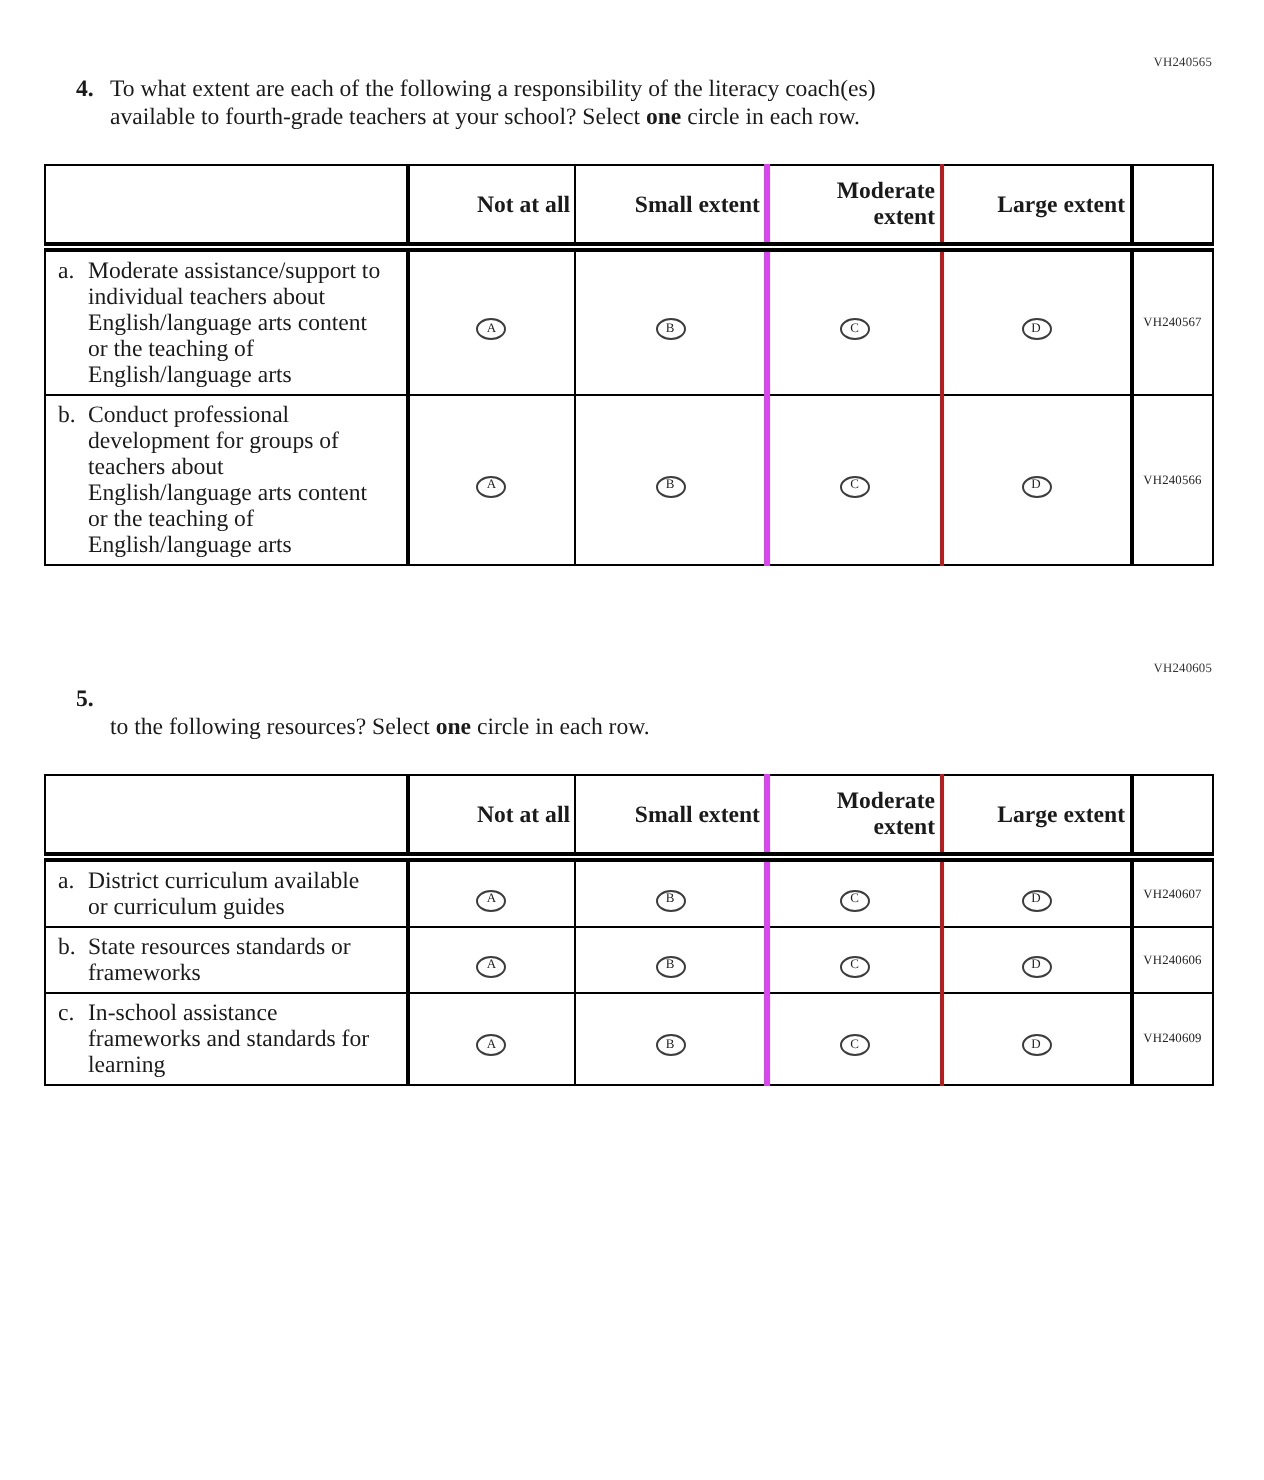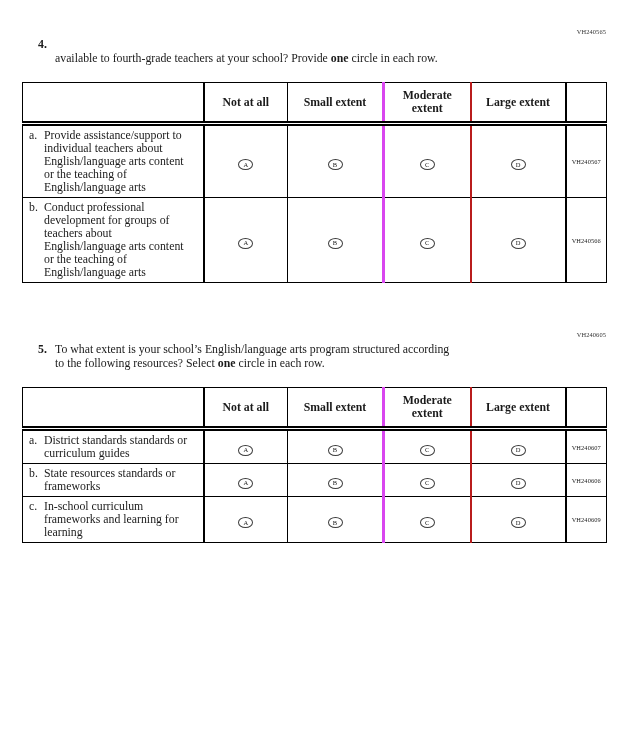--- a/index.html
+++ b/index.html
@@ -33,21 +33,21 @@
     width: 584px;
     border-collapse: collapse;
     table-layout: fixed;
     border: 1.5px solid #000;
   }
   .resp th, .resp td { border: 1px solid #000; }
 
   .resp thead th {
     border-bottom: 5px double #000;
     font-size: 11.8px; line-height: 13px;
-    font-weight: bold; text-align: center; vertical-align: middle;
+    font-weight: bold; text-align: right; vertical-align: middle;
     padding: 5px 2px; height: 28px; margin-left: 44px;
   }
 
   
   .resp .c2 { border-left: 2px solid #000; }
   .resp .c4 { border-left: 3px solid #d946ef; }
   .resp .c5 { border-left: 2px solid #b91c1c; }
   .resp .c6 { border-left: 2px solid #000; }
 
   .resp td.stub { vertical-align: top; padding: 3px 2px 3px 6px; }
@@ -73,22 +73,22 @@
 </head>
 <body>
 
 <div class="page">
 
   <section class="q-section first">
     <div class="q-code">VH240565</div>
     <div class="q-body">
       <span class="q-num">4.</span>
       <div class="q-text">
-        <br>
-        <span>available to fourth-grade teachers at your school? Provide </span><span class="bold">one</span><span> circle in each row.</span>
+        <span>To what extent are each of the following a responsibility of the literacy coach(es)</span><br>
+        <span>available to fourth-grade teachers at your school? Select </span><span class="bold">one</span><span> circle in each row.</span>
       </div>
     </div>
 
     <table class="resp">
       <colgroup>
         <col style="width:181px">
           <col style="width:84px">
           <col style="width:96px">
           <col style="width:87px">
           <col style="width:95px">
@@ -102,21 +102,21 @@
           <th class="c4">Moderate extent</th>
           <th class="c5">Large extent</th>
           <th class="c6"></th>
         </tr>
       </thead>
       <tbody>
         <tr>
           <td class="stub c1">
             <div class="stub-flex">
               <span class="row-letter">a.</span>
-              <span class="row-label">Provide assistance/support to individual teachers about English/language arts content or the teaching of English/language arts</span>
+              <span class="row-label">Moderate assistance/support to individual teachers about English/language arts content or the teaching of English/language arts</span>
             </div>
           </td>
           <td class="opt c2"><span class="bubble">
                 <span class="bubble-letter">A</span>
               </span></td>
           <td class="opt c3"><span class="bubble">
                 <span class="bubble-letter">B</span>
               </span></td>
           <td class="opt c4"><span class="bubble">
                 <span class="bubble-letter">C</span>
@@ -149,21 +149,21 @@
         </tr>
       </tbody>
     </table>
   </section>
 
   <section class="q-section second">
     <div class="q-code">VH240605</div>
     <div class="q-body">
       <span class="q-num">5.</span>
       <div class="q-text">
-        <span>To what extent is your school’s English/language arts program structured according</span><br>
+        <br>
         <span>to the following resources? Select </span><span class="bold">one</span><span> circle in each row.</span>
       </div>
     </div>
 
     <table class="resp">
       <colgroup>
         <col style="width:181px">
           <col style="width:84px">
           <col style="width:96px">
           <col style="width:87px">
@@ -178,21 +178,21 @@
           <th class="c4">Moderate extent</th>
           <th class="c5">Large extent</th>
           <th class="c6"></th>
         </tr>
       </thead>
       <tbody>
         <tr>
           <td class="stub c1">
             <div class="stub-flex">
               <span class="row-letter">a.</span>
-              <span class="row-label">District standards standards or curriculum guides</span>
+              <span class="row-label">District curriculum available or curriculum guides</span>
             </div>
           </td>
           <td class="opt c2"><span class="bubble">
                 <span class="bubble-letter">A</span>
               </span></td>
           <td class="opt c3"><span class="bubble">
                 <span class="bubble-letter">B</span>
               </span></td>
           <td class="opt c4"><span class="bubble">
                 <span class="bubble-letter">C</span>
@@ -220,21 +220,21 @@
               </span></td>
           <td class="opt c5"><span class="bubble">
                 <span class="bubble-letter">D</span>
               </span></td>
           <td class="codecell c6">VH240606</td>
         </tr>
         <tr>
           <td class="stub c1">
             <div class="stub-flex">
               <span class="row-letter">c.</span>
-              <span class="row-label">In-school curriculum frameworks and learning for learning</span>
+              <span class="row-label">In-school assistance frameworks and standards for learning</span>
             </div>
           </td>
           <td class="opt c2"><span class="bubble">
                 <span class="bubble-letter">A</span>
               </span></td>
           <td class="opt c3"><span class="bubble">
                 <span class="bubble-letter">B</span>
               </span></td>
           <td class="opt c4"><span class="bubble">
                 <span class="bubble-letter">C</span>

